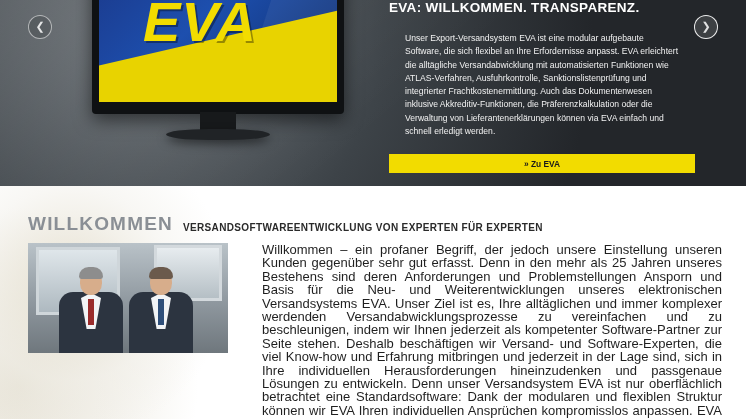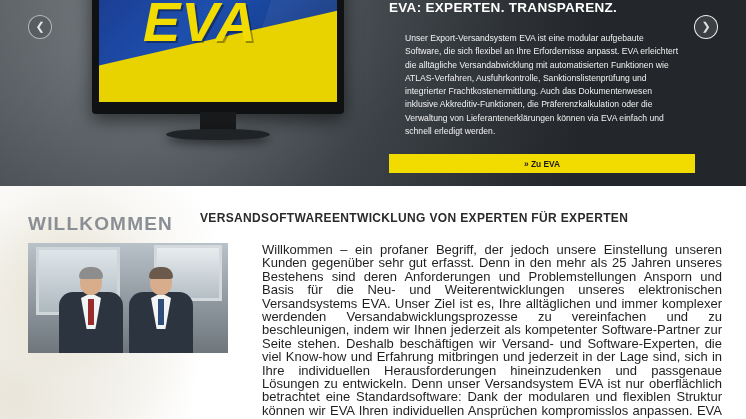--- a/index.html
+++ b/index.html
@@ -187,31 +187,31 @@
     height: 233px;
     background:
       radial-gradient(circle at 30% 42%, rgba(228,222,205,0.85) 0%, rgba(240,238,231,0.45) 45%, rgba(255,255,255,0) 72%),
       radial-gradient(circle at 8% 86%, rgba(214,207,186,0.6) 0%, rgba(255,255,255,0) 60%);
   }
   .welcome-head {
     position: absolute;
     left: 28px;
     top: 27px;
     display: flex;
-    align-items: flex-start;
+    align-items: flex-end;
   }
   .welcome-title {
     font-size: 19px;
     font-weight: bold;
     letter-spacing: 1.2px;
     color: #8a8f95;
   }
   .welcome-sub {
-    margin-left: 27px;
-    font-size: 12px;
+    margin-left: 10px;
+    font-size: 10px;
     font-weight: bold;
     letter-spacing: 0.35px;
     color: #2a2a2a;
     position: relative;
     top: -2px;
   }
 
   .photo {
     position: absolute;
     left: 28px;
@@ -331,21 +331,21 @@
     </div>
     <div class="monitor-neck"></div>
     <div class="monitor-base"></div>
   </div>
 
   <div class="hero-arrow left">❮</div>
   <div class="hero-arrow right">❯</div>
 
   <div class="hero-text">
     <h1 class="hero-headline">
-      <span class="line1">EVA: EXPERTEN. TRANSPARENZ.</span>
+      <span class="line1">EVA: WILLKOMMEN. TRANSPARENZ.</span>
     </h1>
     <p class="hero-para">Unser Export-Versandsystem EVA ist eine modular aufgebaute Software, die sich flexibel an Ihre Erfordernisse anpasst. EVA erleichtert die alltägliche Versandabwicklung mit automatisierten Funktionen wie ATLAS-Verfahren, Ausfuhrkontrolle, Sanktionslistenprüfung und integrierter Frachtkostenermittlung. Auch das Dokumentenwesen inklusive Akkreditiv-Funktionen, die Präferenzkalkulation oder die Verwaltung von Lieferantenerklärungen können via EVA einfach und schnell erledigt werden.</p>
     <button class="cta-button">» Zu EVA</button>
   </div>
 </section>
 
 <section class="welcome">
   <div class="welcome-ghost"></div>
 
   <div class="welcome-head">

